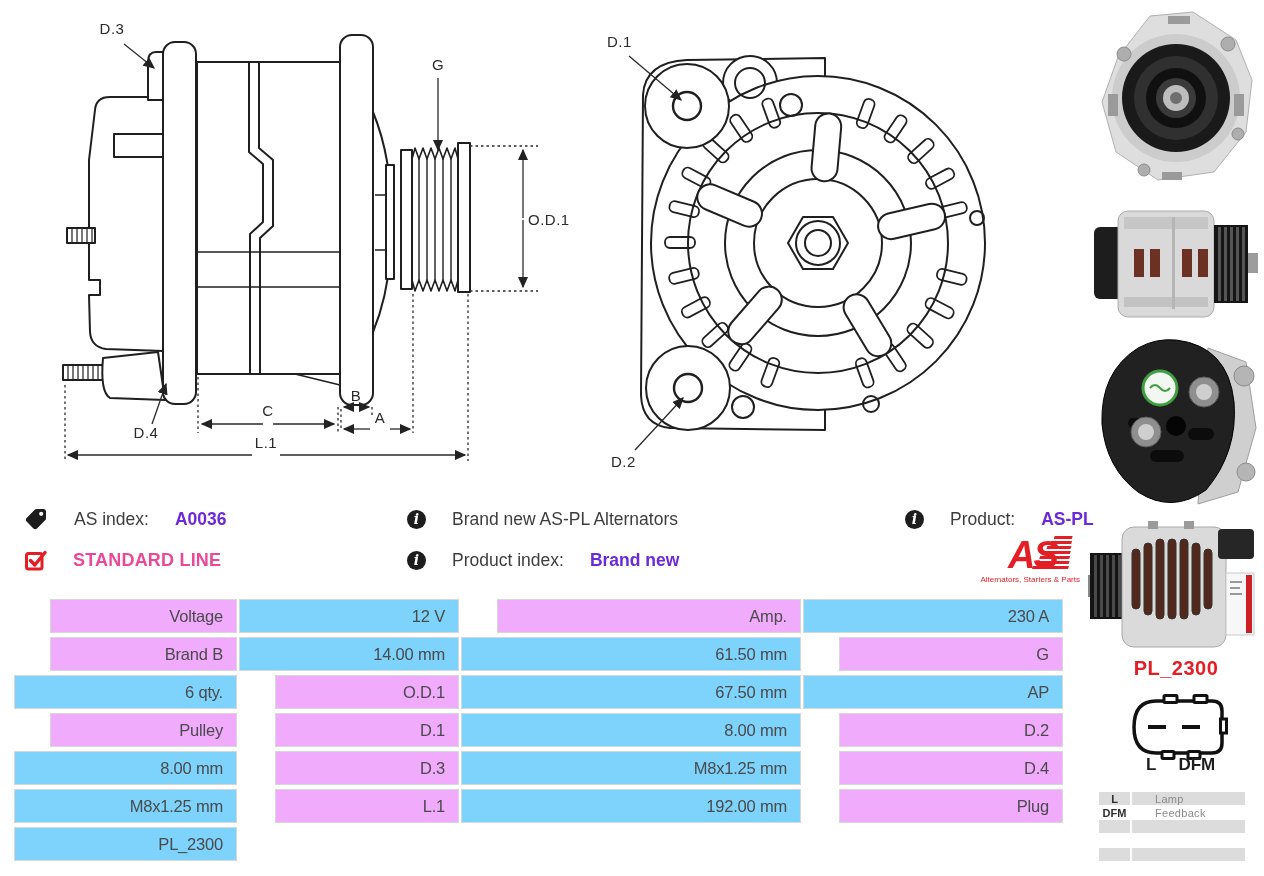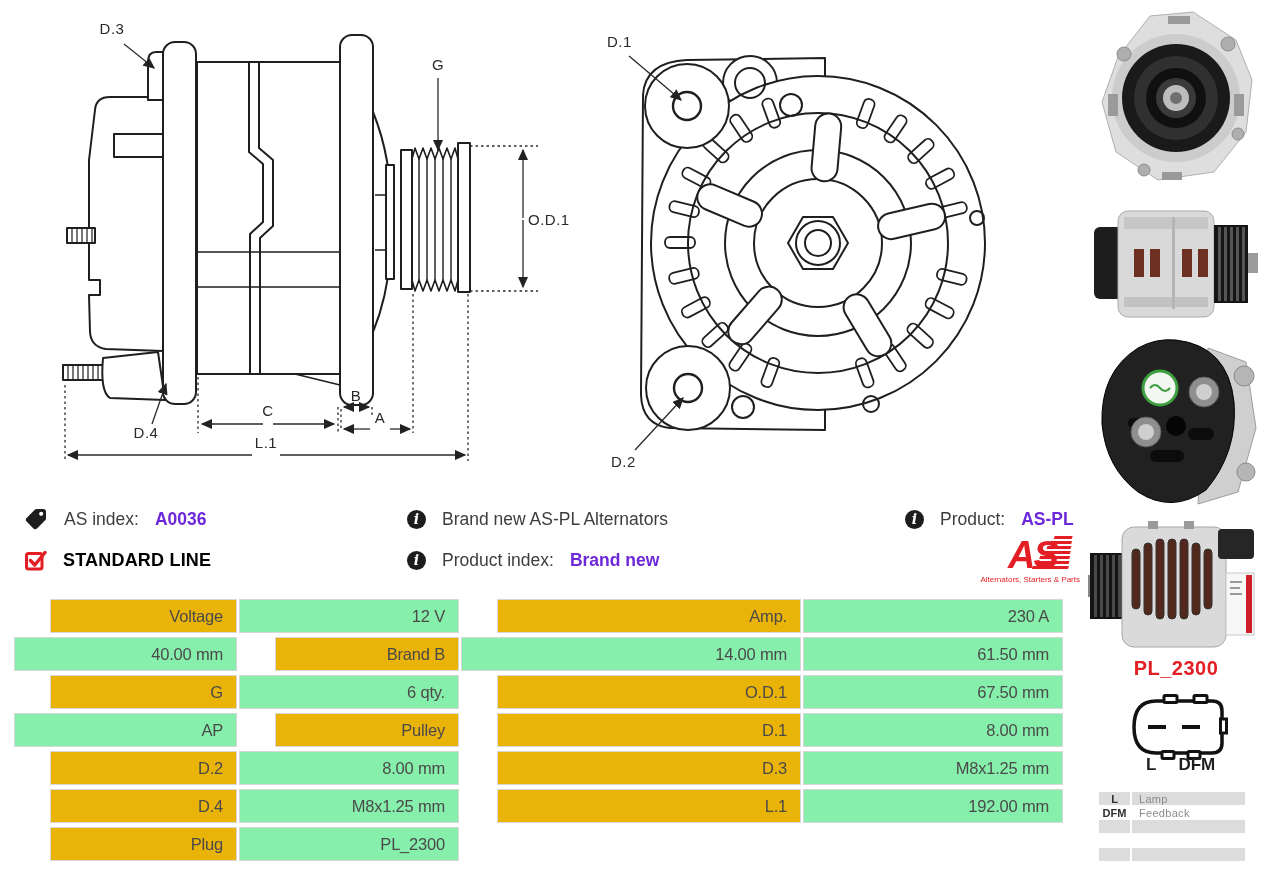--- a/index.html
+++ b/index.html
@@ -1,51 +1,51 @@
 <!DOCTYPE html>
 <html><head>
 <meta charset="utf-8">
 <style>
   html,body{margin:0;padding:0;background:#fff;}
   body{width:1264px;height:876px;position:relative;overflow:hidden;
        font-family:"Liberation Sans", sans-serif;color:#3c3c3c;}
   .abs{position:absolute;}
 
   
-  .info-row{position:absolute;display:flex;align-items:center;gap:16px;height:24px;
+  .info-row{position:absolute;display:flex;align-items:center;gap:26px;height:24px;
             font-size:17.5px;color:#3d3d3d;white-space:nowrap;}
   .info-row b{color:#6d28d9;}
   .i-icon{width:19px;height:19px;border-radius:50%;background:#1d1d1d;color:#fff;
           display:inline-flex;align-items:center;justify-content:center;
           font:italic bold 14px "DejaVu Serif", serif;flex:0 0 auto;}
-  .red{color:#000000;text-align:right;}
+  .red{color:#ec4899;text-align:right;}
   .badge-text{font-weight:bold;font-size:18px;letter-spacing:.2px;}
 
   
   .spec{position:absolute;left:14px;top:599px;display:grid;
         grid-template-columns:223px 220px 340px 260px;
         grid-auto-rows:34px;column-gap:2px;row-gap:4px;}
   .cell{border:1px solid #d7d7d7;box-sizing:border-box;display:flex;
         align-items:center;justify-content:flex-end;padding-right:13px;
-        font-size:16.5px;letter-spacing:-0.2px;color:#4a4a4a;background:#86efac;}
-  .cell.gray{background:#eab308;margin-left:36px;}
+        font-size:16.5px;letter-spacing:-0.2px;color:#4a4a4a;background:#7dd3fc;}
+  .cell.gray{background:#f0abfc;margin-left:36px;}
 
   
   .photo{position:absolute;left:1088px;width:176px;}
   .plug-title{position:absolute;left:1088px;top:657px;width:176px;text-align:center;
               font-size:20px;font-weight:bold;color:#e31e24;letter-spacing:.5px;}
   .pin-labels{position:absolute;left:1120px;top:755px;width:120px;display:flex;}
   .pin-labels span{font-size:17px;font-weight:bold;color:#1e1e1e;}
   .pin-l{margin-left:26px;} .pin-dfm{margin-left:22px;}
 
   .legend{position:absolute;left:1099px;top:792px;display:grid;
           grid-template-columns:31px 113px;grid-auto-rows:13px;
           column-gap:2px;row-gap:1px;font-size:11px;}
   .lg-key{display:flex;align-items:center;justify-content:center;font-weight:bold;color:#2e2e2e;}
-  .lg-desc{display:flex;align-items:center;padding-left:7px;color:#8a8a8a;letter-spacing:.3px;}
+  .lg-desc{display:flex;align-items:center;padding-left:23px;color:#8a8a8a;letter-spacing:.3px;}
   .lg-gray{background:#dcdcdc;}
 
   svg text{font-family:"Liberation Sans", sans-serif;}
   .dim-label{font-size:15px;fill:#2a2a2a;letter-spacing:.5px;}
 </style>
 </head>
 <body>
 
 <svg class="abs" style="left:30px;top:0" width="540" height="480" viewBox="0 0 540 480">
   <defs>
@@ -230,21 +230,20 @@
   </g>
   <text x="100" y="50" font-size="8" fill="#e31e24" text-anchor="end">Alternators, Starters &amp; Parts</text>
 </svg>
 
 <div class="spec">
   <div class="cell gray">Voltage</div>
   <div class="cell">12 V</div>
   <div class="cell gray">Amp.</div>
   <div class="cell">230 A</div>
 
-  <div class="cell">40.00 mm</div>
   <div class="cell gray">Brand B</div>
   <div class="cell">14.00 mm</div>
 
   <div class="cell">61.50 mm</div>
   <div class="cell gray">G</div>
   <div class="cell">6 qty.</div>
 
   <div class="cell gray">O.D.1</div>
   <div class="cell">67.50 mm</div>
   <div class="cell">AP</div>

